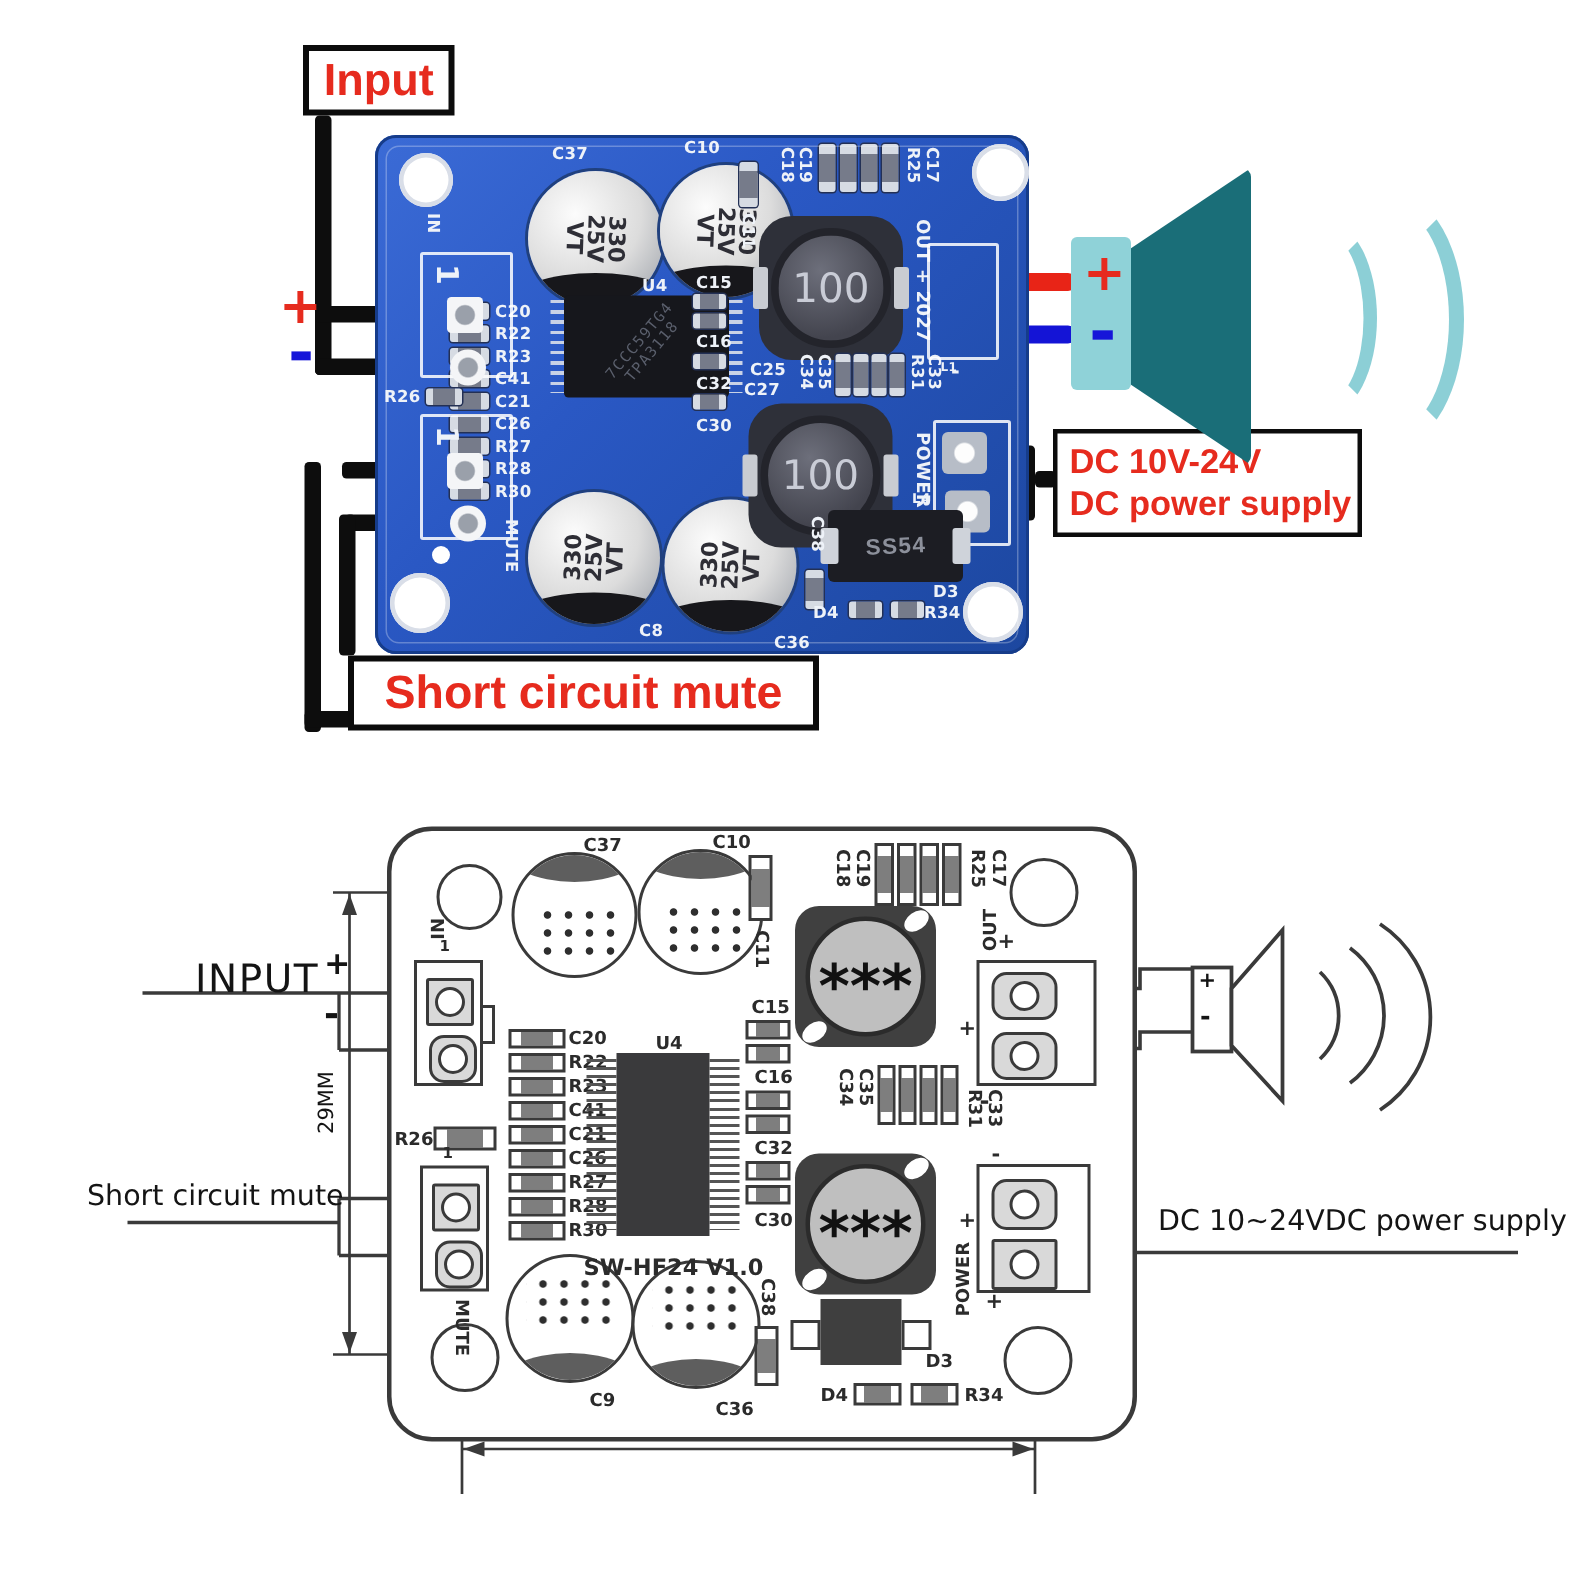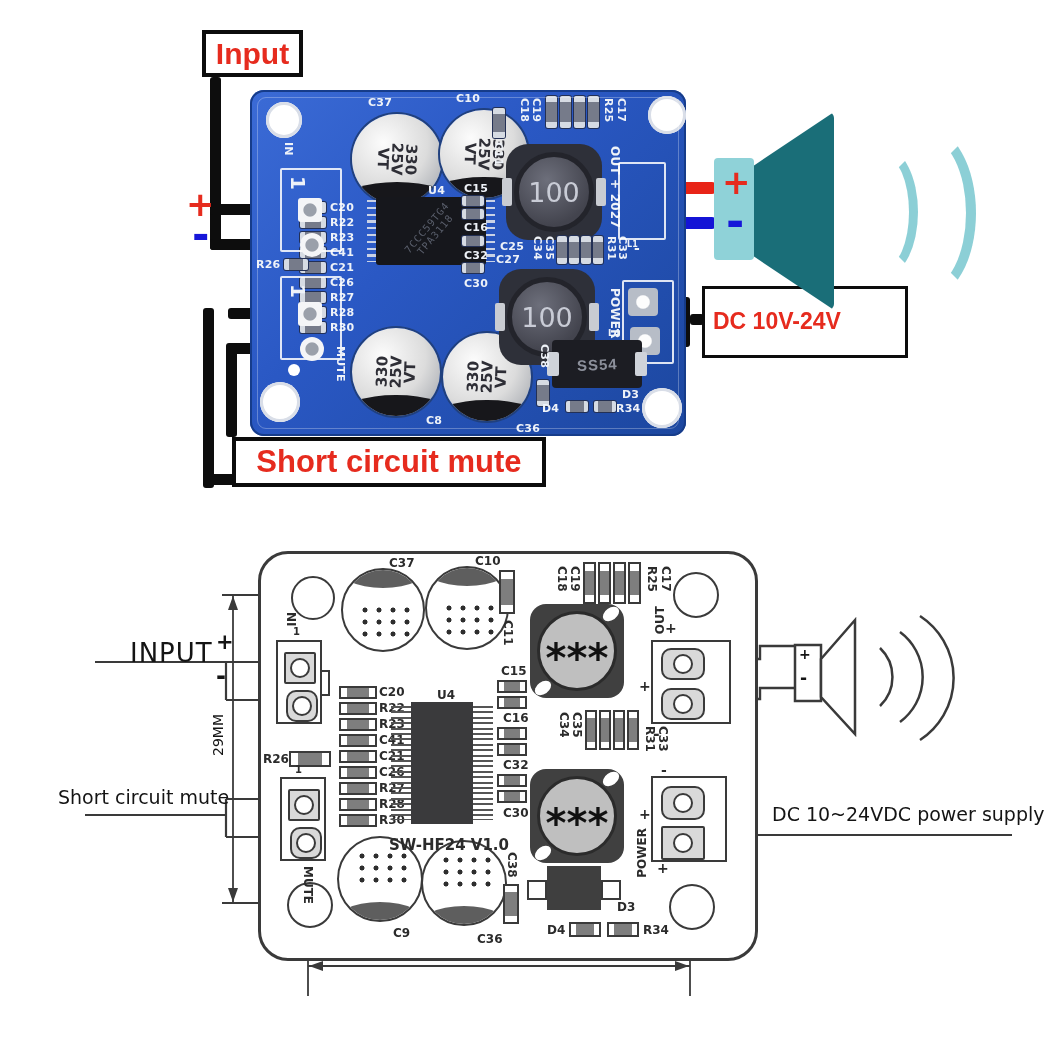--- a/index.html
+++ b/index.html
@@ -76,20 +76,21 @@
 <div class="wire" style="left:226px;top:343px;width:11px;height:94px"></div>
 <div class="wire" style="left:203px;top:474px;width:32px;height:11px"></div>
 <div class="callout" style="left:232px;top:437px;width:314px;height:50px;font-size:31px">Short circuit mute</div>
 
 <div class="wire" style="left:640px;top:297px;width:46px;height:11px"></div>
 <div class="wire" style="left:642px;top:336px;width:46px;height:11px"></div>
 <div class="wire" style="left:679px;top:297px;width:11px;height:50px"></div>
 <div class="wire" style="left:690px;top:314px;width:14px;height:11px"></div>
 <div class="callout" style="left:702px;top:286px;width:206px;height:72px;font-size:23px;flex-direction:column;align-items:flex-start;padding-left:8px;line-height:1.2;border-width:3.5px">
   <span>DC 10V-24V</span>
+  <span>DC power supply</span>
 </div>
 
 <div class="dot" style="left:628px;top:174px;width:27px;height:27px;background:#e82417"></div>
 <div class="dot" style="left:630px;top:209px;width:27px;height:27px;background:#1414d6"></div>
 <div class="wire" style="left:650px;top:182px;width:68px;height:12px;background:#e82417;border-radius:6px"></div>
 <div class="wire" style="left:652px;top:217px;width:66px;height:12px;background:#1414d6;border-radius:6px"></div>
 
 <div class="abs" style="left:714px;top:158px;width:40px;height:102px;background:#8fd2d8;border-radius:4px"></div>
 <div class="ann" style="left:722px;top:162px;font-size:34px;font-weight:bold;color:#e62b1e">+</div>
 <div class="ann" style="left:726px;top:196px;font-size:44px;font-weight:bold;color:#1616d9">-</div>

